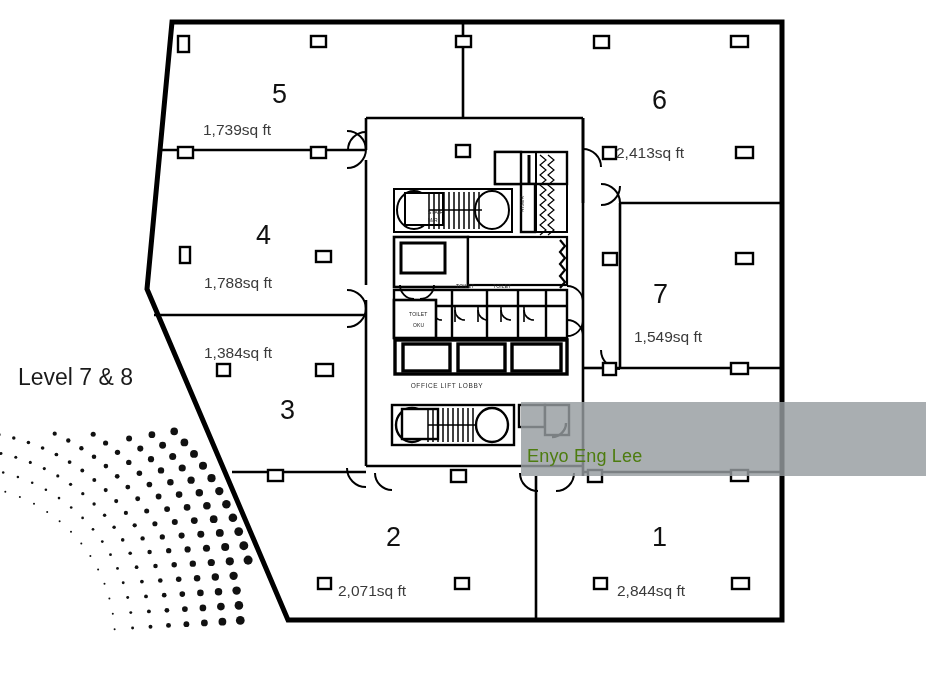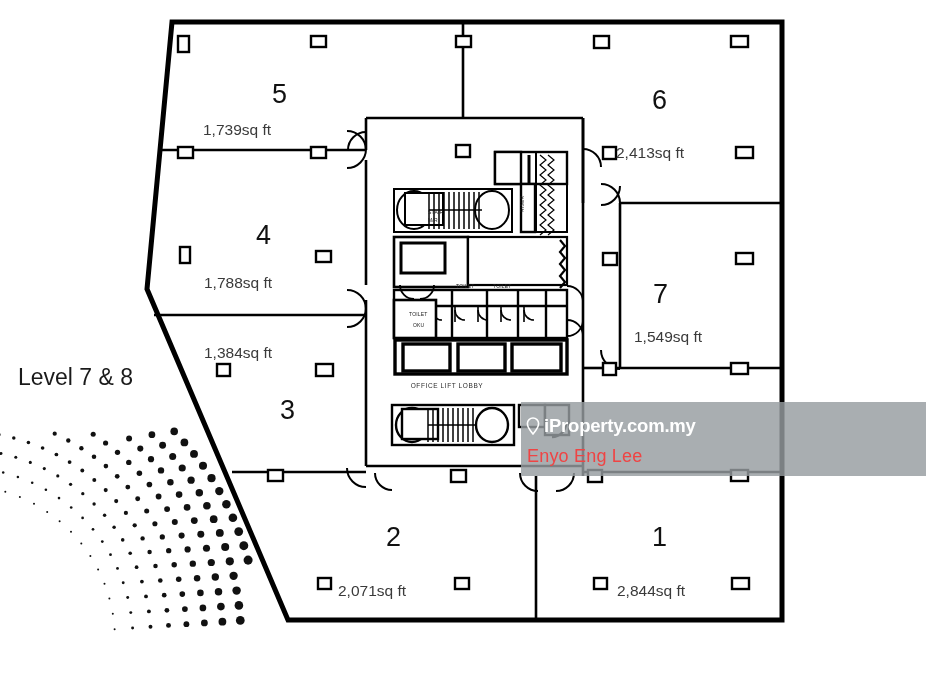--- a/index.html
+++ b/index.html
@@ -91,21 +91,21 @@
     color: #ffffff;
     white-space: nowrap;
     letter-spacing: -0.2px;
   }
   #wm-agent {
     position: absolute;
     left: 6px;
     top: 44px;
     font-family: "Liberation Sans", sans-serif;
     font-size: 18px;
-    color: #ef4444;
+    color: #4d7c0f;
     white-space: nowrap;
     letter-spacing: 0.2px;
   }
 </style>
 </head>
 <body>
 
 <div id="plan-root">
 
   <svg class="plan" viewBox="0 0 926 675" xmlns="http://www.w3.org/2000/svg">
@@ -498,22 +498,16 @@
       <text class="unit-label-num" x="653" y="303">7</text>
       <text class="unit-label-area" x="634" y="342">1,549sq ft</text>
     </g>
 
     <text class="level-label" x="18" y="385">Level 7 &amp; 8</text>
 
   </svg>
 
   <div id="watermark-bar"></div>
   <div id="watermark-content">
-    <div id="wm-brand-row">
-      <svg id="wm-pin" viewBox="0 0 16 18">
-        <path d="M8 1 C4.9 1 2.4 3.5 2.4 6.6 C2.4 10.7 8 17 8 17 C8 17 13.6 10.7 13.6 6.6 C13.6 3.5 11.1 1 8 1 Z" fill="none" stroke="#ffffff" stroke-width="1.6"></path>
-      </svg>
-      <span id="wm-brand">iProperty.com.my</span>
-    </div>
     <div id="wm-agent">Enyo Eng Lee</div>
   </div>
 
 </div>
 
 </body></html>

